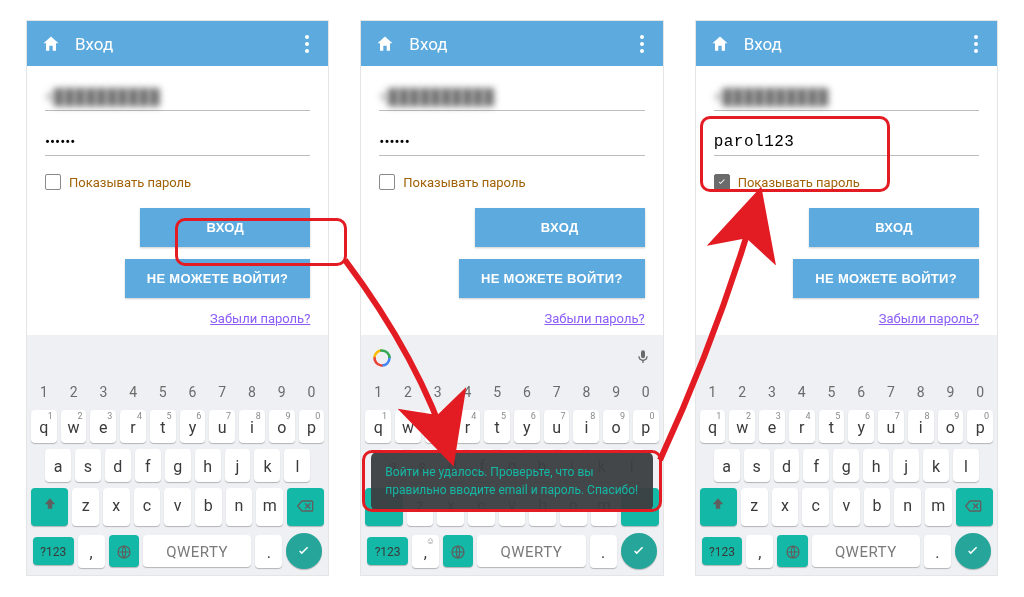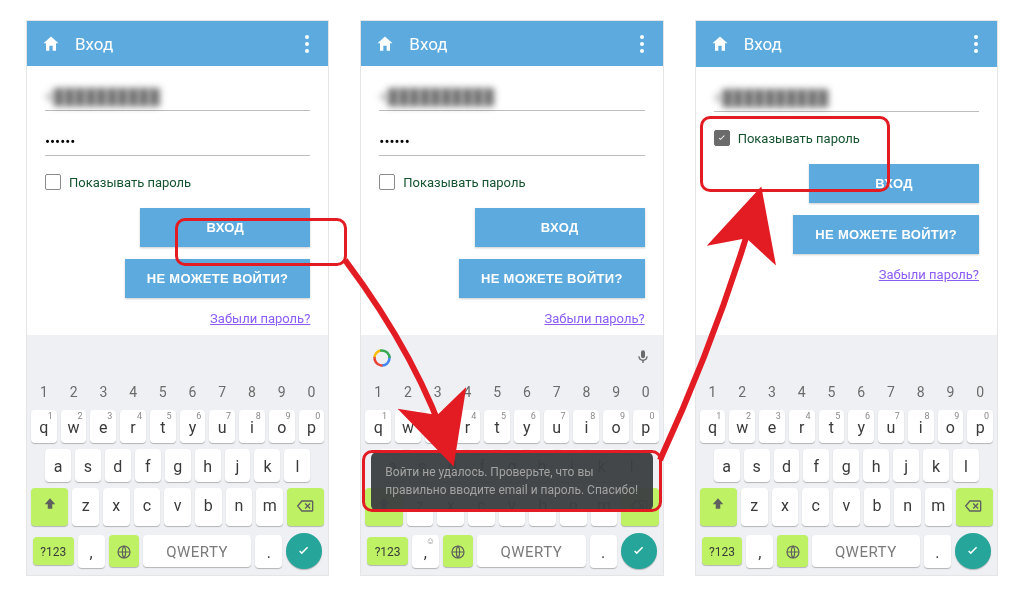--- a/index.html
+++ b/index.html
@@ -52,21 +52,21 @@
     margin-bottom: 18px;
     font-family: inherit;
     outline: none;
     width:100%;
     background: transparent;
   }
   .pwd-mono { font-family: "Courier New", monospace; font-size:16px; letter-spacing:0.5px; }
   .blurred { color:transparent; text-shadow: 0 0 6px rgba(60,60,60,0.7); }
   .checkbox-row {
     display:flex; align-items:center; gap:8px;
-    font-size:13px; color:#14532d;
+    font-size:13px; color:#a16207;
     margin-bottom: 18px;
     cursor: pointer;
   }
   .chk {
     width:16px; height:16px; border:1.5px solid #8a8a8a; border-radius:2px;
     display:inline-flex; align-items:center; justify-content:center;
     background:#fff;
   }
   .chk.checked { background:#6b6b6b; border-color:#6b6b6b; }
   .chk.checked svg { display:block; }
@@ -112,34 +112,34 @@
     box-shadow: 0 1px 1px rgba(0,0,0,0.25);
     text-align:center;
     font-size:16px;
     color:#3a3a3a;
     padding:8px 0 6px;
     position:relative;
     cursor:pointer;
     min-width:0;
   }
   .key.num { background:transparent; box-shadow:none; font-size:14px; color:#6b6b6b; padding:4px 0; }
-  .key.special { background:#bef264; }
+  .key.special { background:#14b8a6; }
   .key .sup { position:absolute; top:1px; right:4px; font-size:9px; color:#8a8a8a; }
   .key.wide { flex:1.4; }
   .key.space { flex:3.2; font-size:15px; color:#7a7a7a; letter-spacing:0.5px; display:flex; align-items:center; justify-content:center; }
   .key.enter { background:#26a69a; color:#fff; border-radius:50%; width:36px; height:36px; flex:none; padding:0; display:flex; align-items:center; justify-content:center; }
   .key.globe, .key.emoji { display:flex; align-items:center; justify-content:center; color:#5f5f5f; }
   .krow.bottom { align-items:center; padding:4px 6px 6px; }
 
   
   .toast {
     position:absolute;
     left:10px; right:10px; bottom:64px;
     background: rgba(60,63,66,0.96);
-    color:#a3a3a3;
+    color:#14b8a6;
     font-size:12px;
     line-height:1.45;
     padding:12px 14px;
     border-radius:6px;
   }
 
   
   .hl {
     position:absolute;
     border:3px solid #e31b23;
@@ -391,20 +391,21 @@
       <span class="title">Вход</span>
       <span class="menu-icon">
           <span></span>
           <span></span>
           <span></span>
         </span>
     </div>
 
     <div class="form">
       <div class="field blurred"><span>+</span>██████████</div>
+      <div class="field pwd-mono">parol123</div>
       <label class="checkbox-row">
         <span class="chk checked">
           <svg viewBox="0 0 24 24" width="12" height="12" fill="#fff">
               <path d="M9 16.2l-3.5-3.5 1.4-1.4L9 13.4l7.1-7.1 1.4 1.4z"></path>
             </svg>
         </span>
         <span>Показывать пароль</span>
       </label>
       <div class="btn-group">
         <button class="btn">ВХОД</button>

